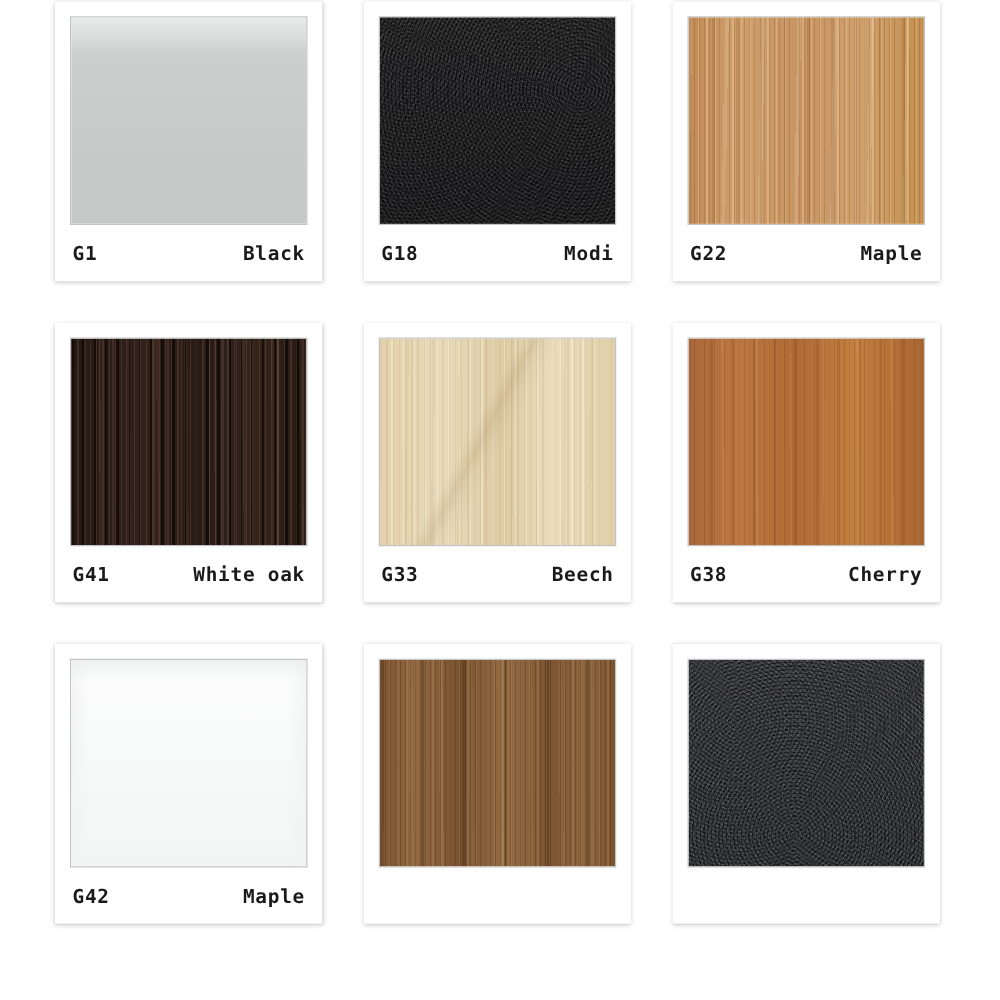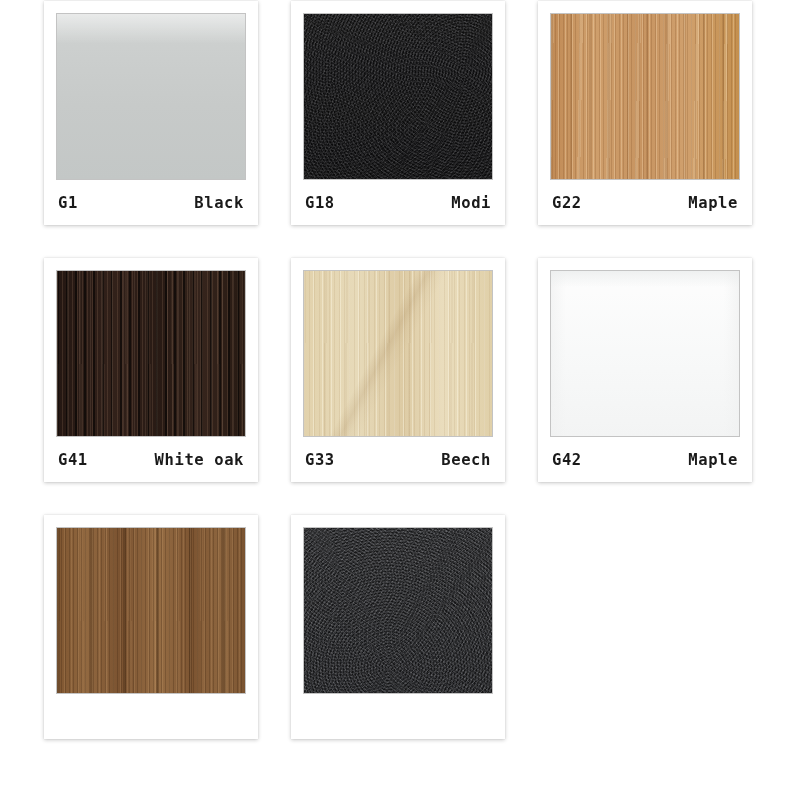--- a/index.html
+++ b/index.html
@@ -206,20 +206,29 @@
       <div class="swatch-image">
         <div class="tex tex-maple"></div>
       </div>
       <div class="swatch-caption">
         <span class="swatch-code">G33</span>
         <span class="swatch-name">Beech</span>
       </div>
     </div>
     <div class="swatch-card">
       <div class="swatch-image">
+        <div class="tex tex-cherry"></div>
+      </div>
+      <div class="swatch-caption">
+        <span class="swatch-code">G38</span>
+        <span class="swatch-name">Cherry</span>
+      </div>
+    </div>
+    <div class="swatch-card">
+      <div class="swatch-image">
         <div class="tex tex-white"></div>
       </div>
       <div class="swatch-caption">
         <span class="swatch-code">G42</span>
         <span class="swatch-name">Maple</span>
       </div>
     </div>
     <div class="swatch-card">
       <div class="swatch-image">
         <div class="tex tex-cappuccino"></div>

